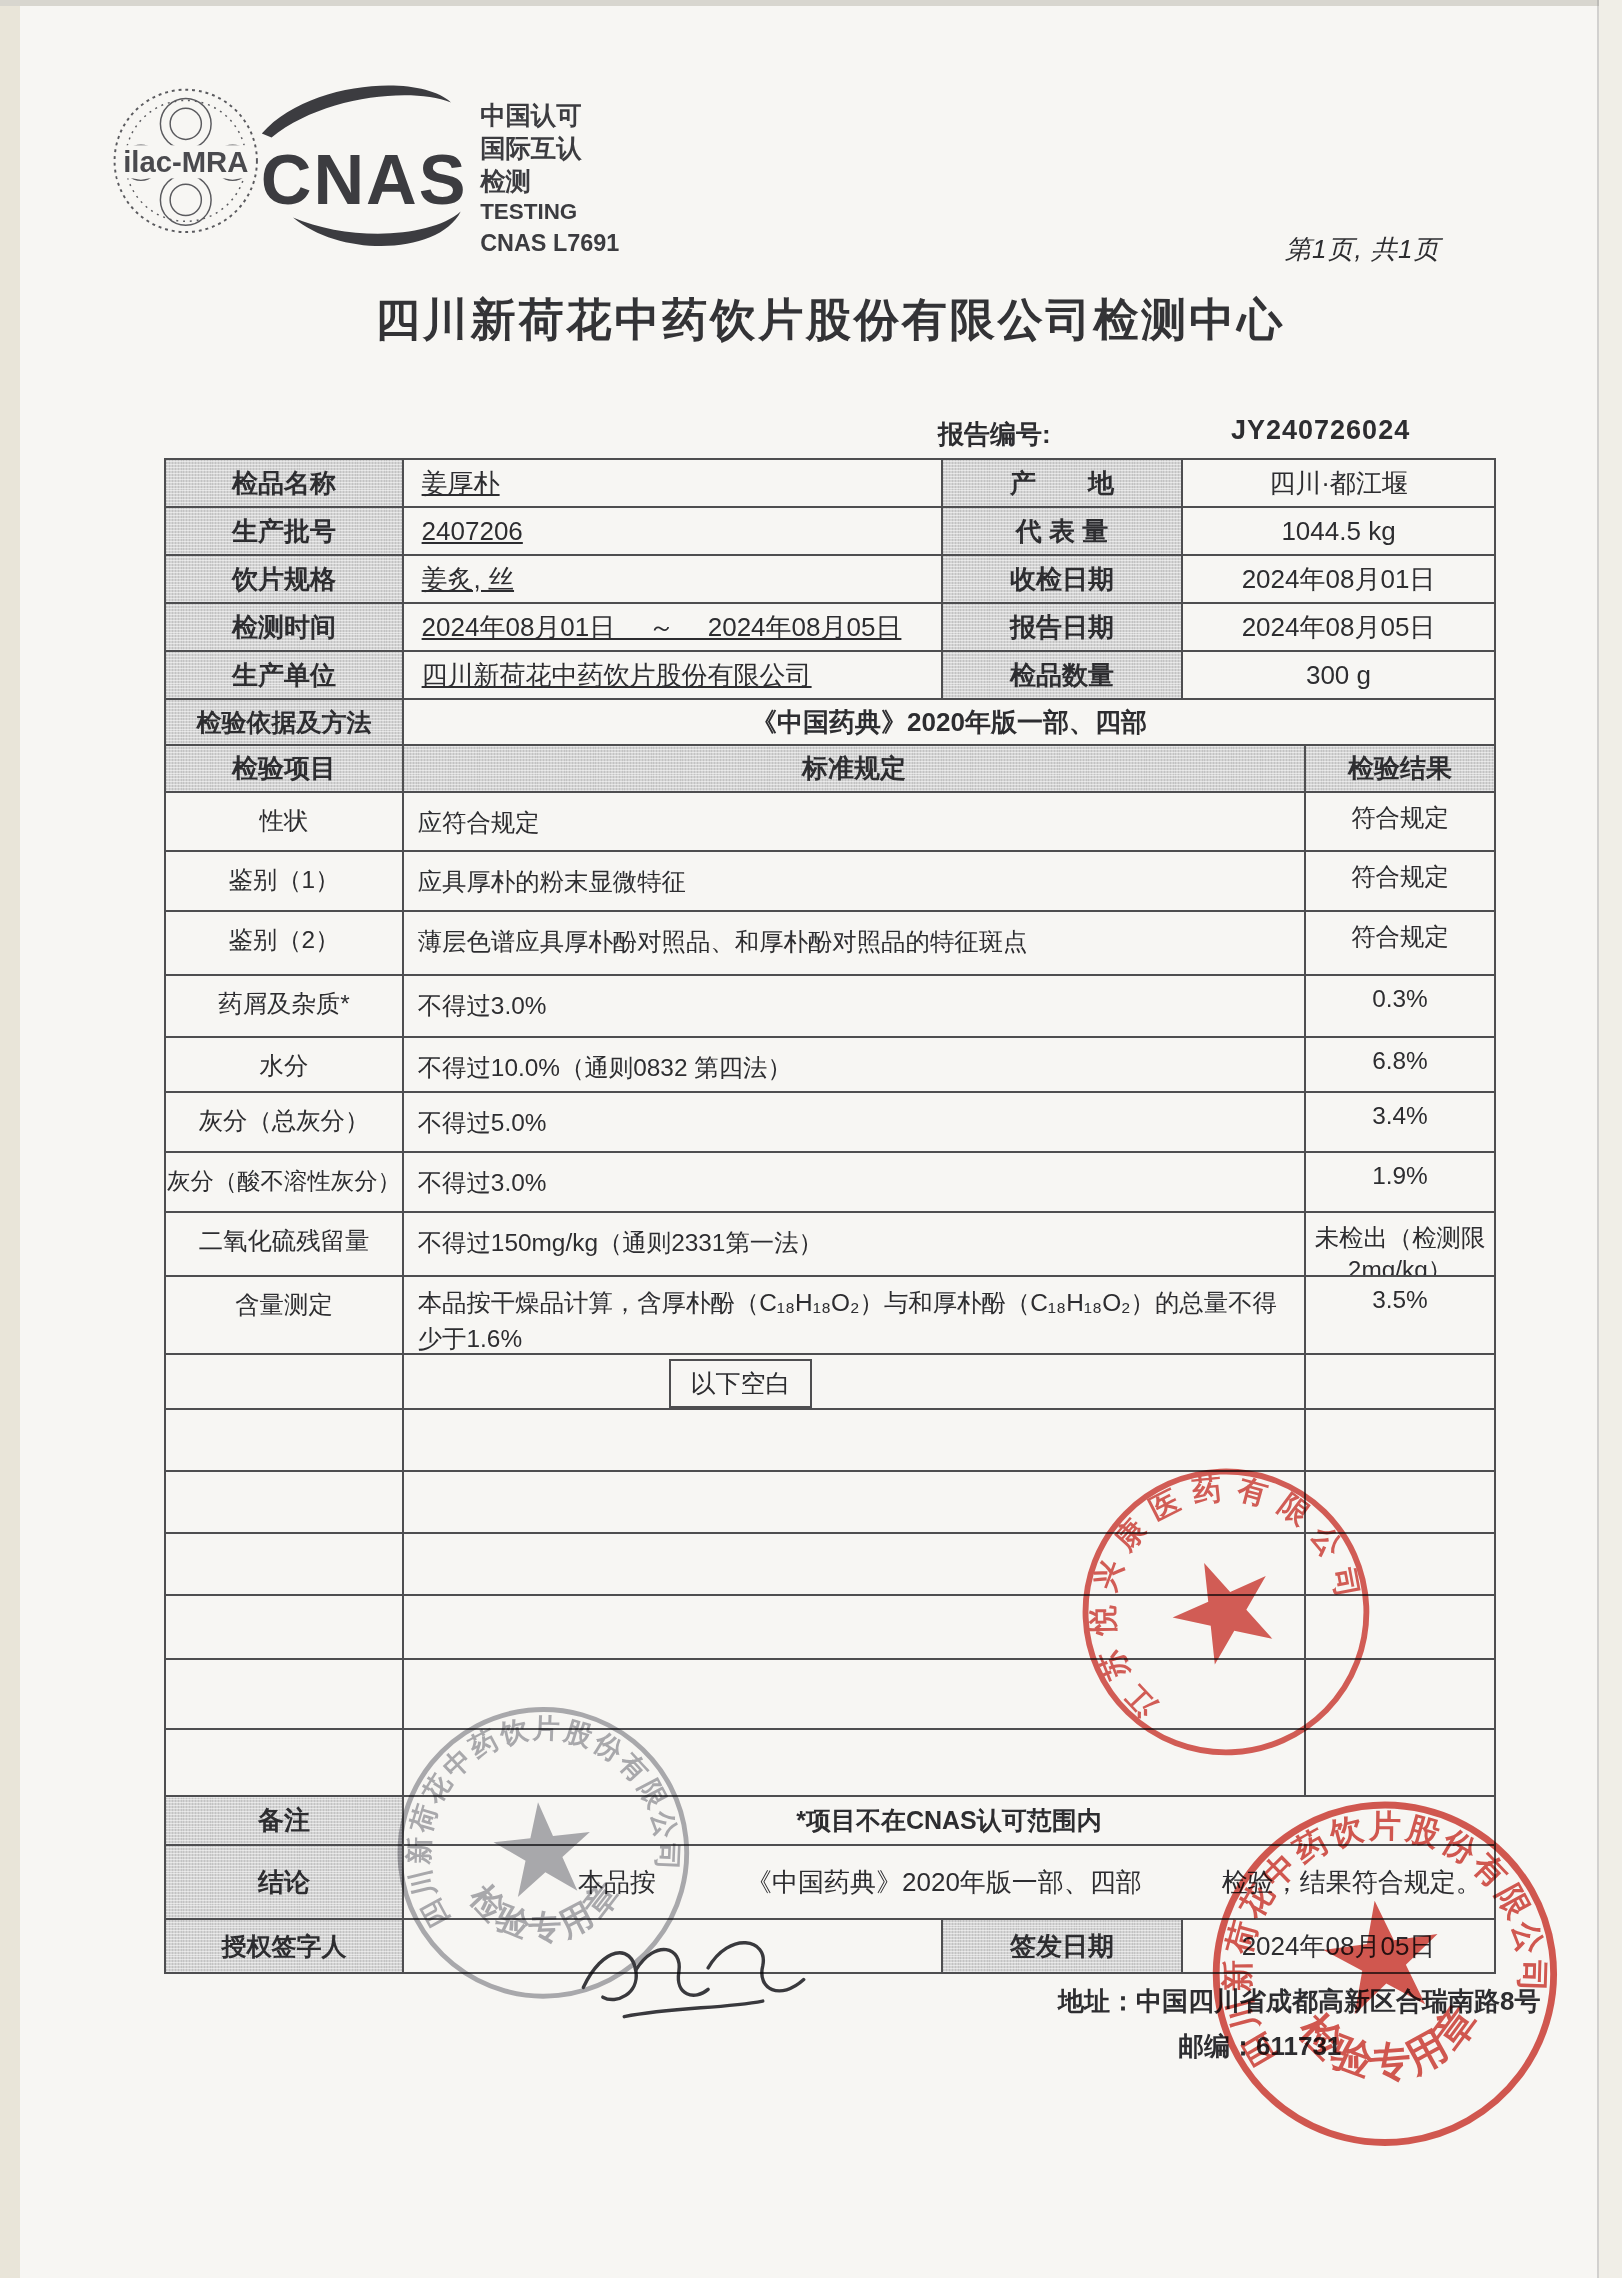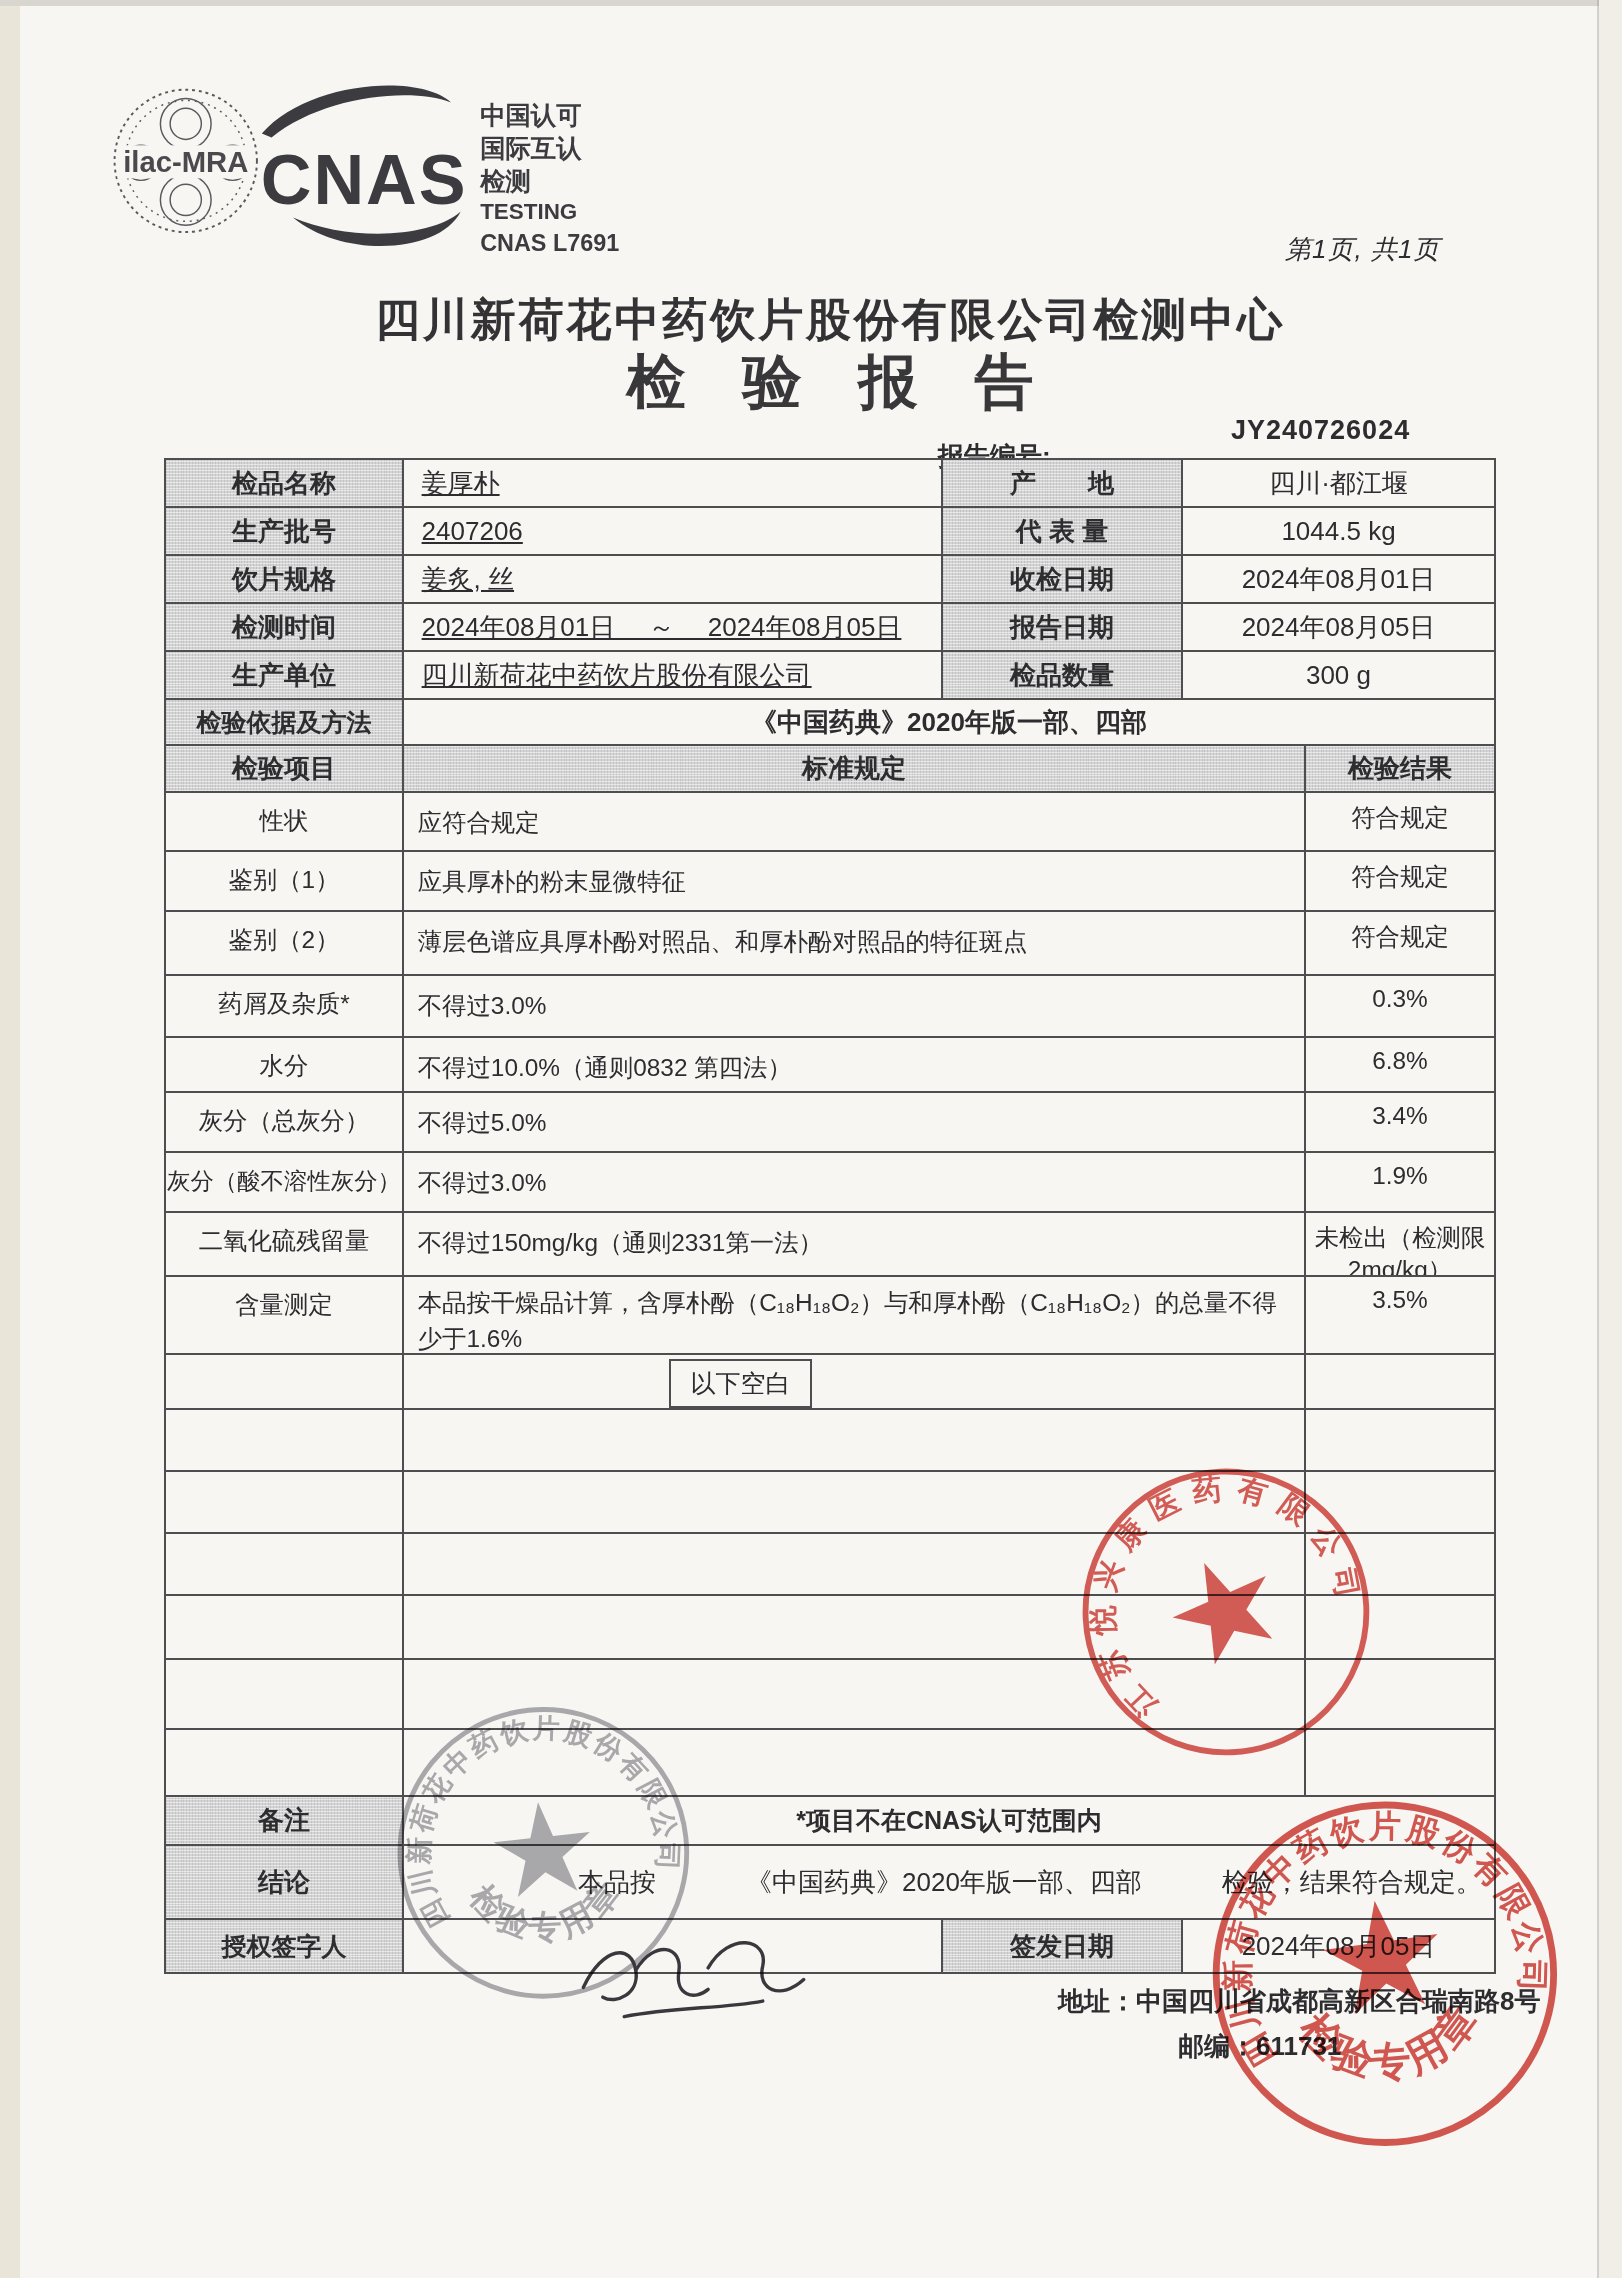--- a/index.html
+++ b/index.html
@@ -9,21 +9,21 @@
   .strip-top{position:absolute;left:0;top:0;width:1623px;height:5.9px;background:#d8d6cf;}
   .edge-line-right{position:absolute;left:1597px;top:0;width:2px;height:2278px;background:rgba(140,140,140,.35);}
   .strip-right{position:absolute;left:1599px;top:0;width:23.4px;height:2278px;background:#f0eee7;}
 
   .logos{position:absolute;left:98px;top:73px;}
   .pageinfo{position:absolute;left:1285px;top:232px;font-size:26px;letter-spacing:1px;font-style:italic;}
   .org-title{position:absolute;left:164px;top:290px;width:1332px;text-align:center;
              font-size:45px;font-weight:bold;letter-spacing:2.9px;color:#333336;}
   .report-title{position:absolute;left:164px;top:343px;width:1332px;text-align:center;
              font-size:59px;font-weight:bold;letter-spacing:57px;padding-left:57px;box-sizing:border-box;color:#38383b;}
-  .repno-label{position:absolute;left:938px;top:439px;font-size:26px;font-weight:bold;}
+  .repno-label{position:absolute;left:938px;top:417px;font-size:26px;font-weight:bold;}
   .repno-value{position:absolute;left:1231px;top:415px;font-size:27px;font-weight:bold;letter-spacing:1px;}
 
   .tbl{position:absolute;left:164px;top:458px;width:1332px;border:2.9px solid #4e4e50;box-sizing:border-box;}
   .row{display:flex;box-sizing:border-box;border-bottom:2.9px solid #4e4e50;}
   .row.noline{border-bottom:none;}
   .c{box-sizing:border-box;border-right:2.9px solid #4e4e50;display:flex;align-items:center;overflow:hidden;}
   .c.last{border-right:none;}
   .lab{background-color:#d4d4d4;
        background-image:repeating-linear-gradient(0deg,rgba(255,255,255,.5) 0 1px,transparent 1px 2.9px),
                         repeating-linear-gradient(90deg,rgba(100,100,100,.16) 0 1px,transparent 1px 2.9px);
@@ -78,21 +78,20 @@
       <text x="392" y="52" font-size="26" font-weight="bold">中国认可</text>
       <text x="392" y="86" font-size="26" font-weight="bold">国际互认</text>
       <text x="392" y="120" font-size="26" font-weight="bold">检测</text>
       <text x="392" y="150" font-size="23" font-weight="bold">TESTING</text>
       <text x="392" y="182" font-size="24" font-weight="bold">CNAS L7691</text>
     </g>
   </svg>
 
   <div class="pageinfo">第1页, 共1页</div>
   <div class="org-title">四川新荷花中药饮片股份有限公司检测中心</div>
-  <div class="report-title">检验报告</div>
   <div class="repno-label">报告编号:</div>
   <div class="repno-value">JY240726024</div>
 
   <div class="tbl">
 
     <div class="row" style="height:48px">
       <div class="c lab" style="flex:0 0 238px">检品名称</div>
       <div class="c vl" style="flex:0 0 539px">姜厚朴</div>
       <div class="c lab" style="flex:0 0 240px">产　　地</div>
       <div class="c vc last" style="flex:1">四川·都江堰</div>

